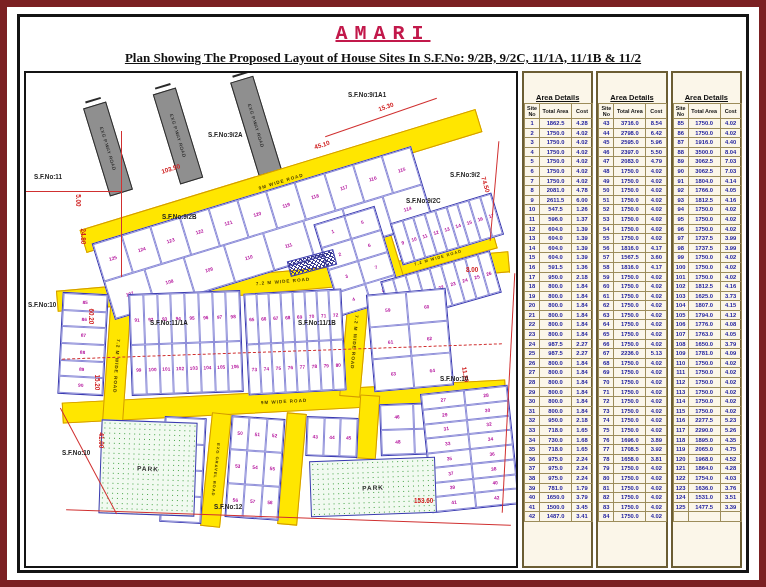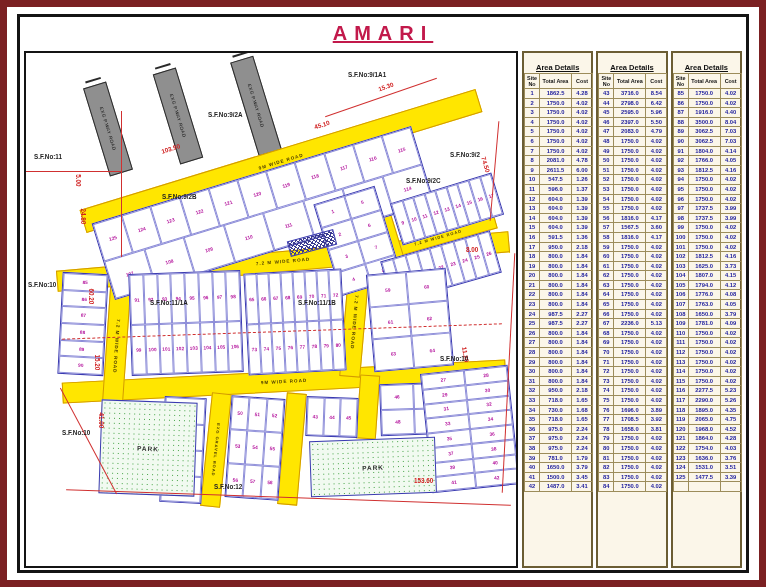--- a/index.html
+++ b/index.html
@@ -1,21 +1,21 @@
 <!DOCTYPE html>
 <html><head>
 <meta charset="utf-8">
 <style>
   html,body{margin:0;padding:0;background:#c9c9c9;}
   .page{width:766px;height:587px;box-sizing:border-box;border:7px solid #7b2022;background:#fff;
         padding:7px 10px;font-family:"Liberation Sans",sans-serif;position:relative;}
   .content{box-sizing:border-box;border:3px solid #141414;height:100%;padding:2px 4px;display:flex;flex-direction:column;background:#fff;}
   
   .hdr{text-align:center;padding:2px 0 3px 0;}
-  .brand{font-family:Liberation Sans, sans-serif;font-weight:bold;font-size:20px;letter-spacing:7px;
+  .brand{font-family:Liberation Mono, monospace;font-weight:bold;font-size:20px;letter-spacing:7px;
          color:#c2194b;text-decoration:underline;display:inline-block;margin:1px 0 3px 0;}
   .tline{font-family:"Liberation Serif",serif;font-weight:bold;font-size:13px;color:#101010;
          text-decoration:underline;margin:2px 0;}
   
   .main{flex:1;display:flex;gap:4px;min-height:0;}
   .map{width:494px;border:2px solid #141414;position:relative;background:#fff;overflow:hidden;box-sizing:border-box;}
   .groad{position:absolute;background:#8f8f8f;border:1px solid #2a2a2a;display:flex;align-items:center;justify-content:center;}
   .groad::before{content:"";position:absolute;top:-7px;left:50%;width:16px;height:2px;background:#2a2a2a;transform:translateX(-50%);}
   .groad span{writing-mode:vertical-rl;font-size:4.5px;color:#0e0e0e;letter-spacing:.5px;white-space:nowrap;}
   .road{position:absolute;background:#ffe600;border:1px solid #d39a00;display:flex;align-items:center;justify-content:center;
@@ -32,34 +32,35 @@
   .sf{position:absolute;font-size:6.3px;font-weight:bold;color:#222;white-space:nowrap;}
   .dim{position:absolute;font-size:6.3px;font-weight:bold;color:#d02020;white-space:nowrap;}
   .rline{position:absolute;background:#d03030;}
   .rdash{position:absolute;border-top:1px dashed #d03030;}
   .hatch{position:absolute;border:1px solid #3a3ab0;
          background:repeating-linear-gradient(45deg,#39398f 0,#39398f 1px,transparent 1px,transparent 3px),
                     repeating-linear-gradient(-45deg,#39398f 0,#39398f 1px,transparent 1px,transparent 3px);}
   
   .tables{flex:1;display:flex;gap:3px;min-width:0;}
   .atbl{flex:1;border:2px solid #6b5d33;background:#fbf6e9;box-sizing:border-box;min-width:0;}
-  .atbl .ttl{font-size:7.5px;font-weight:bold;text-align:center;text-decoration:underline;color:#111;padding:10px 0 1px 0;}
+  .atbl .ttl{font-size:7.5px;font-weight:bold;text-align:center;text-decoration:underline;color:#111;padding:20px 0 1px 0;}
   .atbl table{width:100%;border-collapse:collapse;table-layout:fixed;}
   .atbl th{font-size:5.4px;color:#111;border:1px solid #9c8c5a;padding:1px 0;}
   .atbl td{font-size:5.8px;color:#1a1a9c;font-weight:bold;border:1px solid #9c8c5a;text-align:center;padding:0;height:8.6px;line-height:8.6px;overflow:hidden;}
   .atbl col.c1{width:15px}.atbl col.c2{width:32px}.atbl col.c3{width:21px}
 </style>
 </head>
 <body>
 
 <div class="page">
  <div class="content">
 
   <div class="hdr">
     <div class="brand">AMARI</div>
+    <div class="tline">Plan Showing The Proposed Layout of House Sites In S.F.No: 9/2B, 9/2C, 11/1A, 11/1B &amp; 11/2</div>
   </div>
 
   <div class="main">
 
    <div class="map">
 
     <div class="groad" style="left:70px;top:30px;width:22px;height:90px;transform:rotate(-17deg);">
             <span>EXG P.WAY ROAD</span>
           </div>
     <div class="groad" style="left:140px;top:16px;width:22px;height:92px;transform:rotate(-17deg);">

